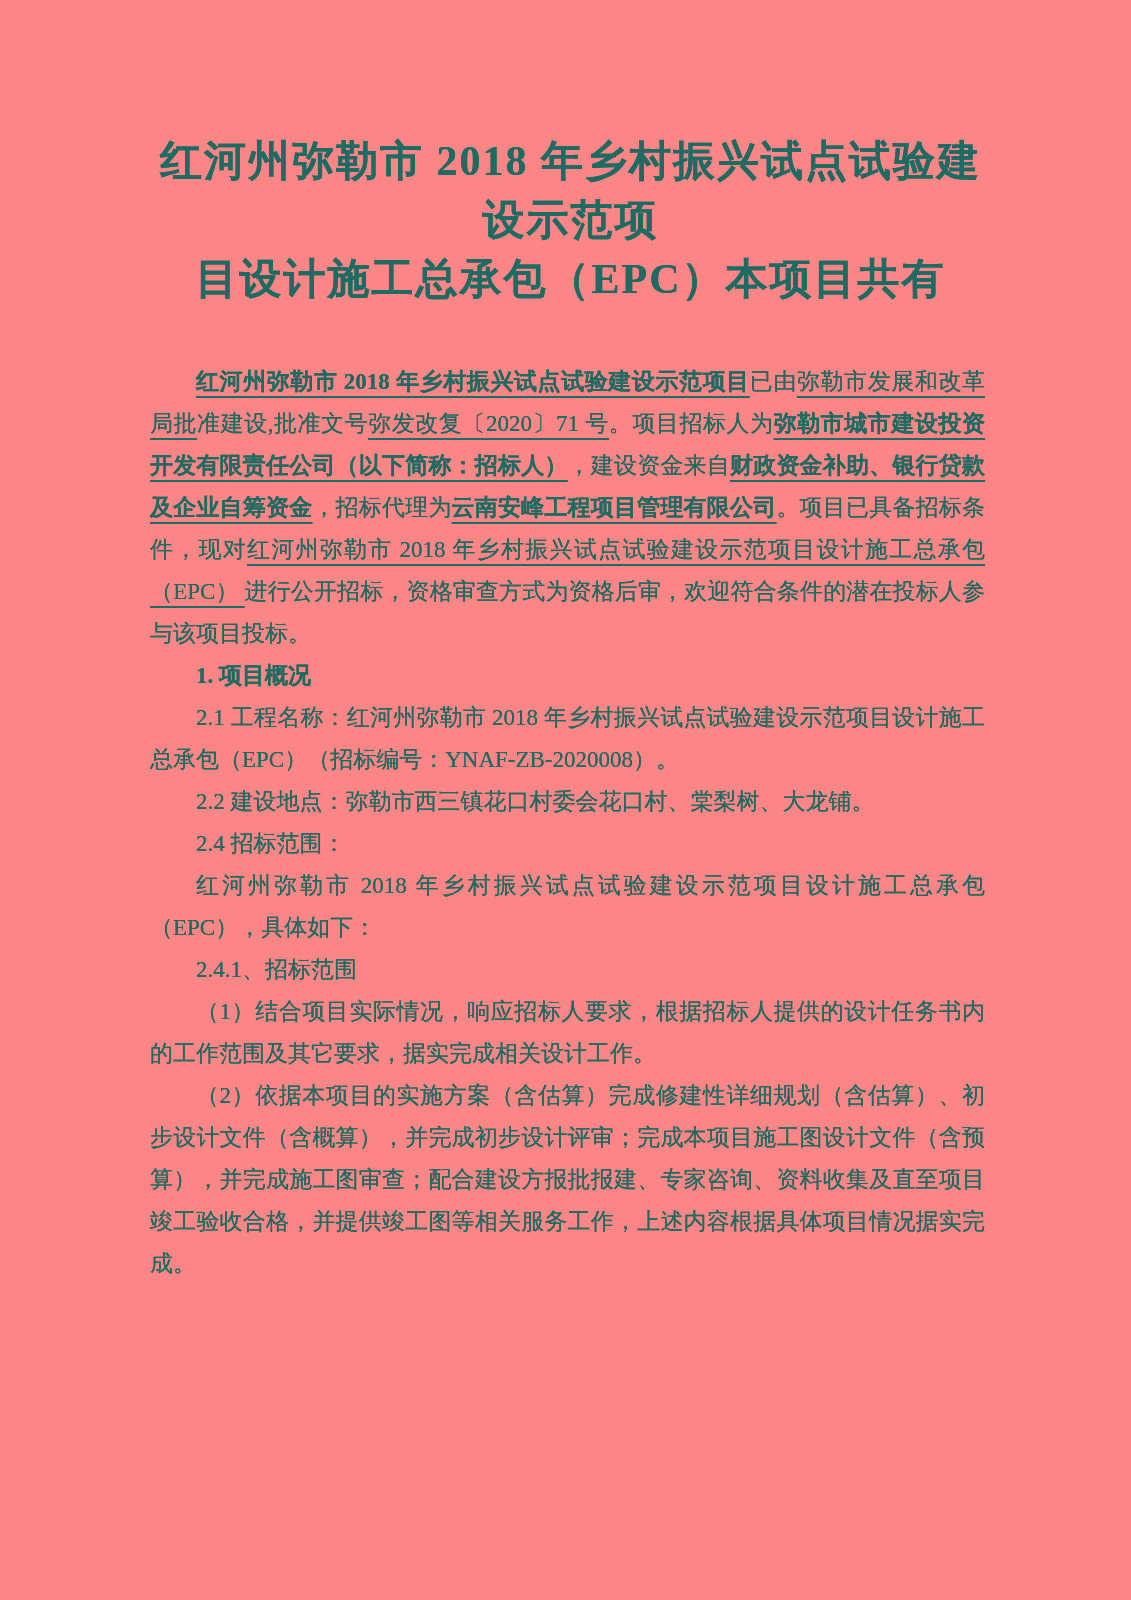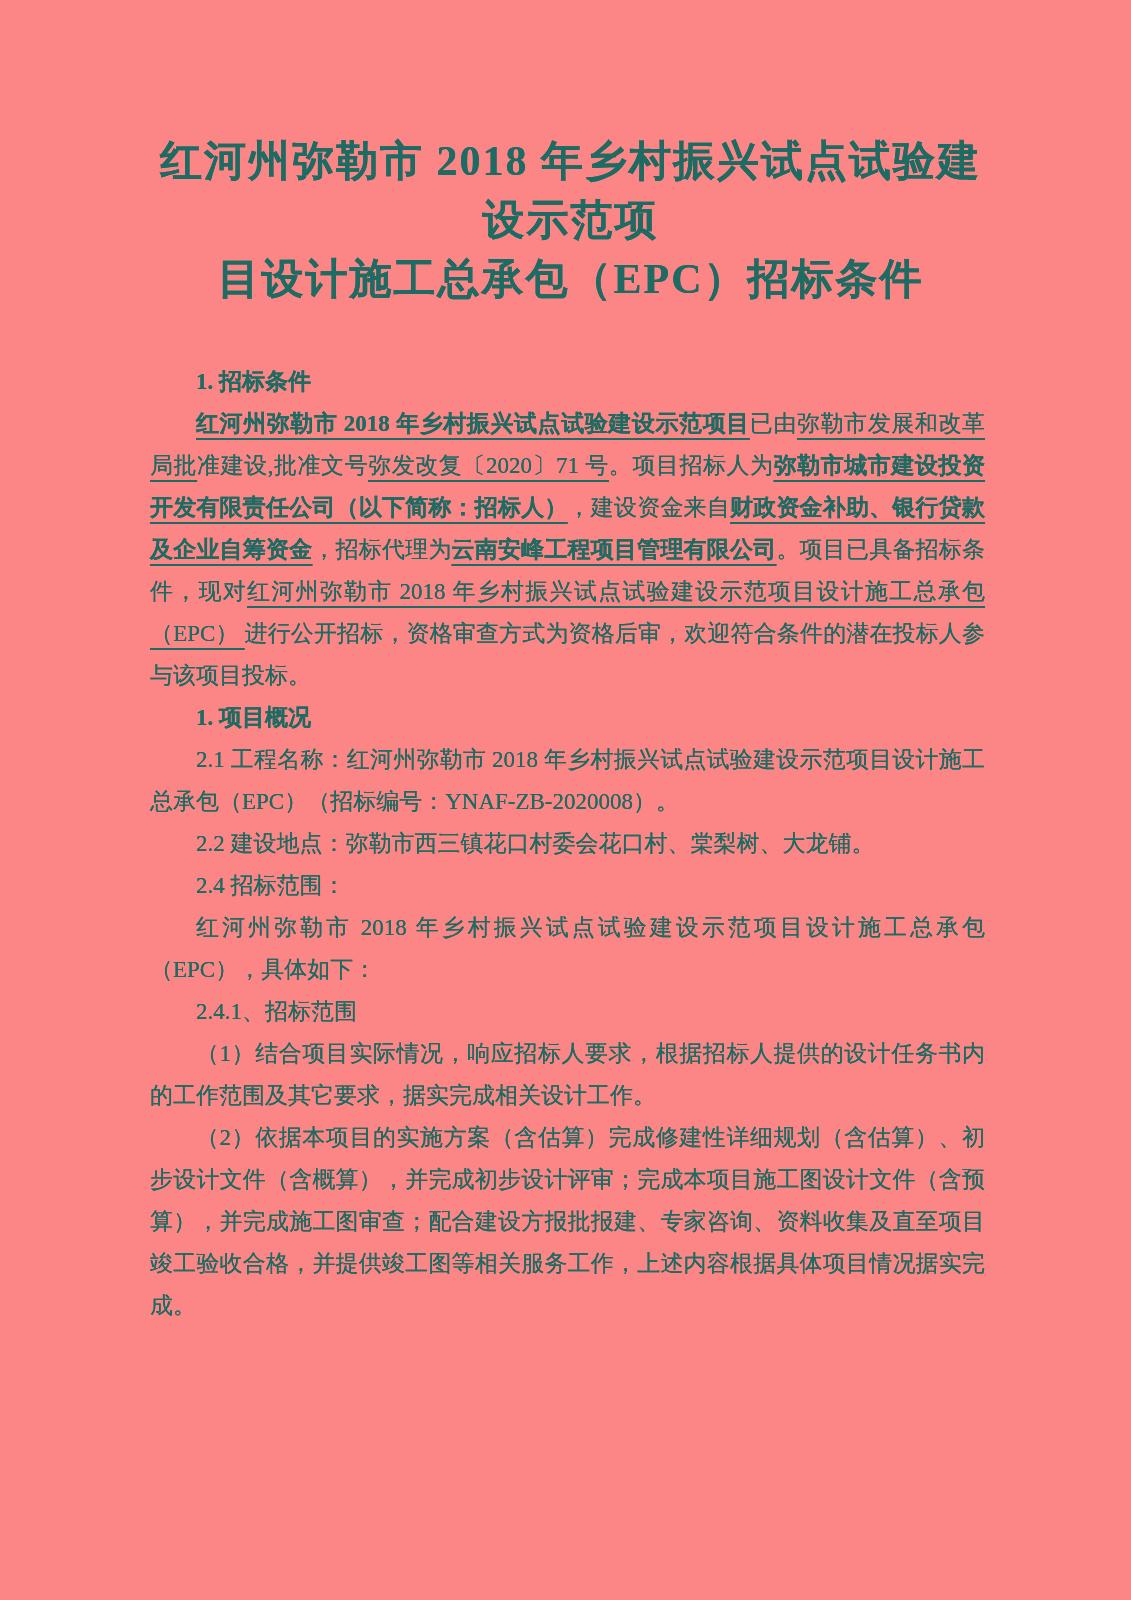--- a/index.html
+++ b/index.html
@@ -53,24 +53,23 @@
     text-decoration-thickness: 2px;
     text-underline-offset: 7px;
   }
 </style>
 </head>
 <body>
 
 <div class="page">
   <div class="doc-title">
     <div>红河州弥勒市 2018 年乡村振兴试点试验建设示范项</div>
-    <div>目设计施工总承包（EPC）招标条件</div>
+    <div>目设计施工总承包（EPC）本项目共有</div>
   </div>
   <div class="doc-body">
-      <p class="block h"><span class="b">1. 招标条件</span></p>
       <p class="block"><span class="b u">红河州弥勒市 2018 年乡村振兴试点试验建设示范项目</span><span>已由</span><span class="u">弥勒市发展和改革局批</span><span>准建设,批准文号</span><span class="u">弥发改复〔2020〕71 号</span><span>。项目招标人为</span><span class="b u">弥勒市城市建设投资开发有限责任公司（以下简称：招标人）</span><span>，建设资金来自</span><span class="b u">财政资金补助、银行贷款及企业自筹资金</span><span>，招标代理为</span><span class="b u">云南安峰工程项目管理有限公司</span><span>。项目已具备招标条件，现对</span><span class="u">红河州弥勒市 2018 年乡村振兴试点试验建设示范项目设计施工总承包（EPC） </span><span>进行公开招标，资格审查方式为资格后审，欢迎符合条件的潜在投标人参与该项目投标。</span></p>
       <p class="block h"><span class="b">1. 项目概况</span></p>
       <p class="block"><span>2.1 工程名称：红河州弥勒市 2018 年乡村振兴试点试验建设示范项目设计施工总承包（EPC）（招标编号：YNAF-ZB-2020008）。</span></p>
       <p class="block"><span>2.2 建设地点：弥勒市西三镇花口村委会花口村、棠梨树、大龙铺。</span></p>
       <p class="block"><span>2.4 招标范围：</span></p>
       <p class="block"><span>红河州弥勒市 2018 年乡村振兴试点试验建设示范项目设计施工总承包（EPC），具体如下：</span></p>
       <p class="block"><span>2.4.1、招标范围</span></p>
       <p class="block"><span>（1）结合项目实际情况，响应招标人要求，根据招标人提供的设计任务书内的工作范围及其它要求，据实完成相关设计工作。</span></p>
       <p class="block"><span>（2）依据本项目的实施方案（含估算）完成修建性详细规划（含估算）、初步设计文件（含概算），并完成初步设计评审；完成本项目施工图设计文件（含预算），并完成施工图审查；配合建设方报批报建、专家咨询、资料收集及直至项目竣工验收合格，并提供竣工图等相关服务工作，上述内容根据具体项目情况据实完成。</span></p>
     </div>

